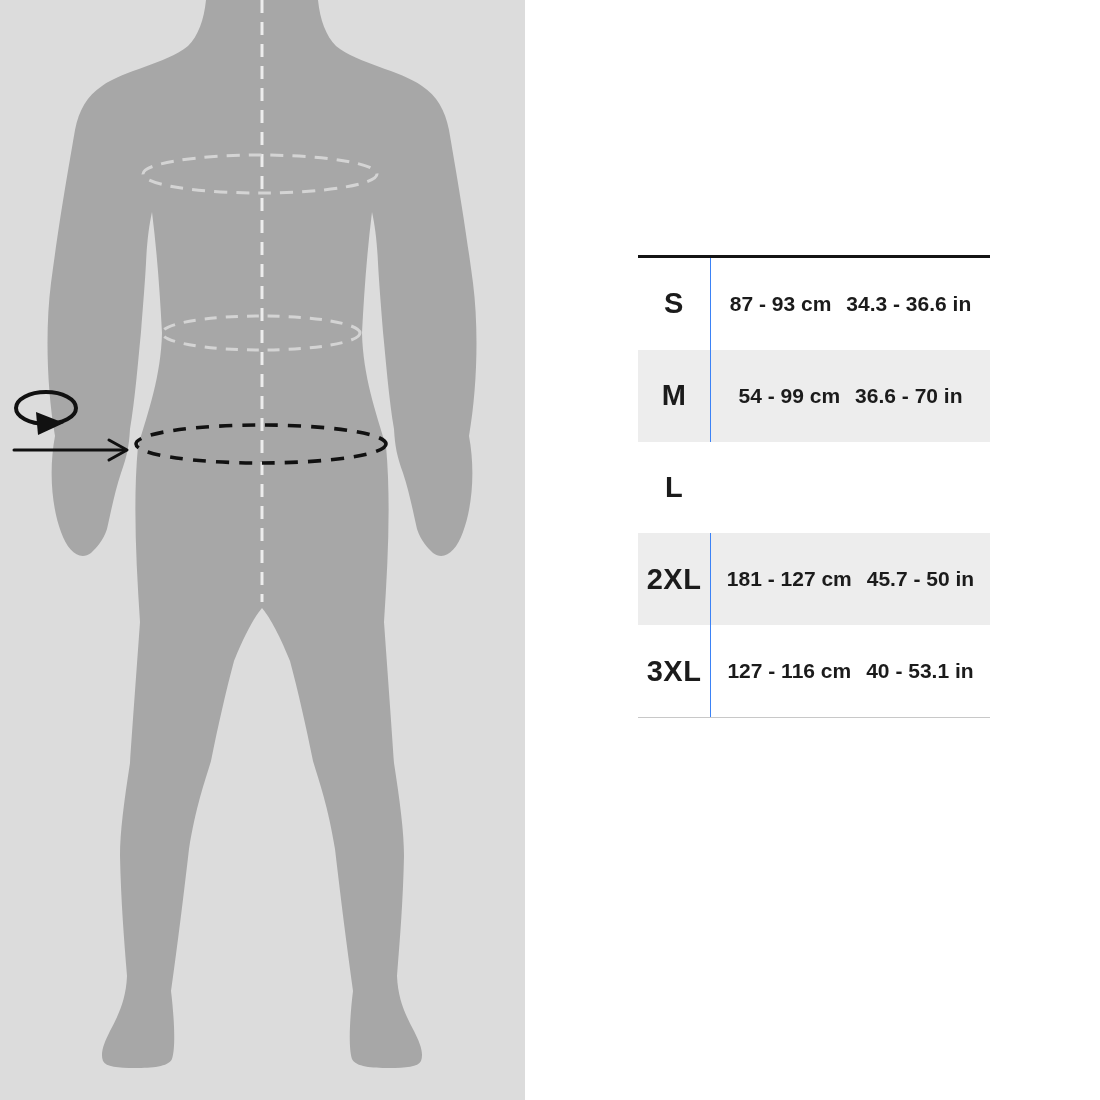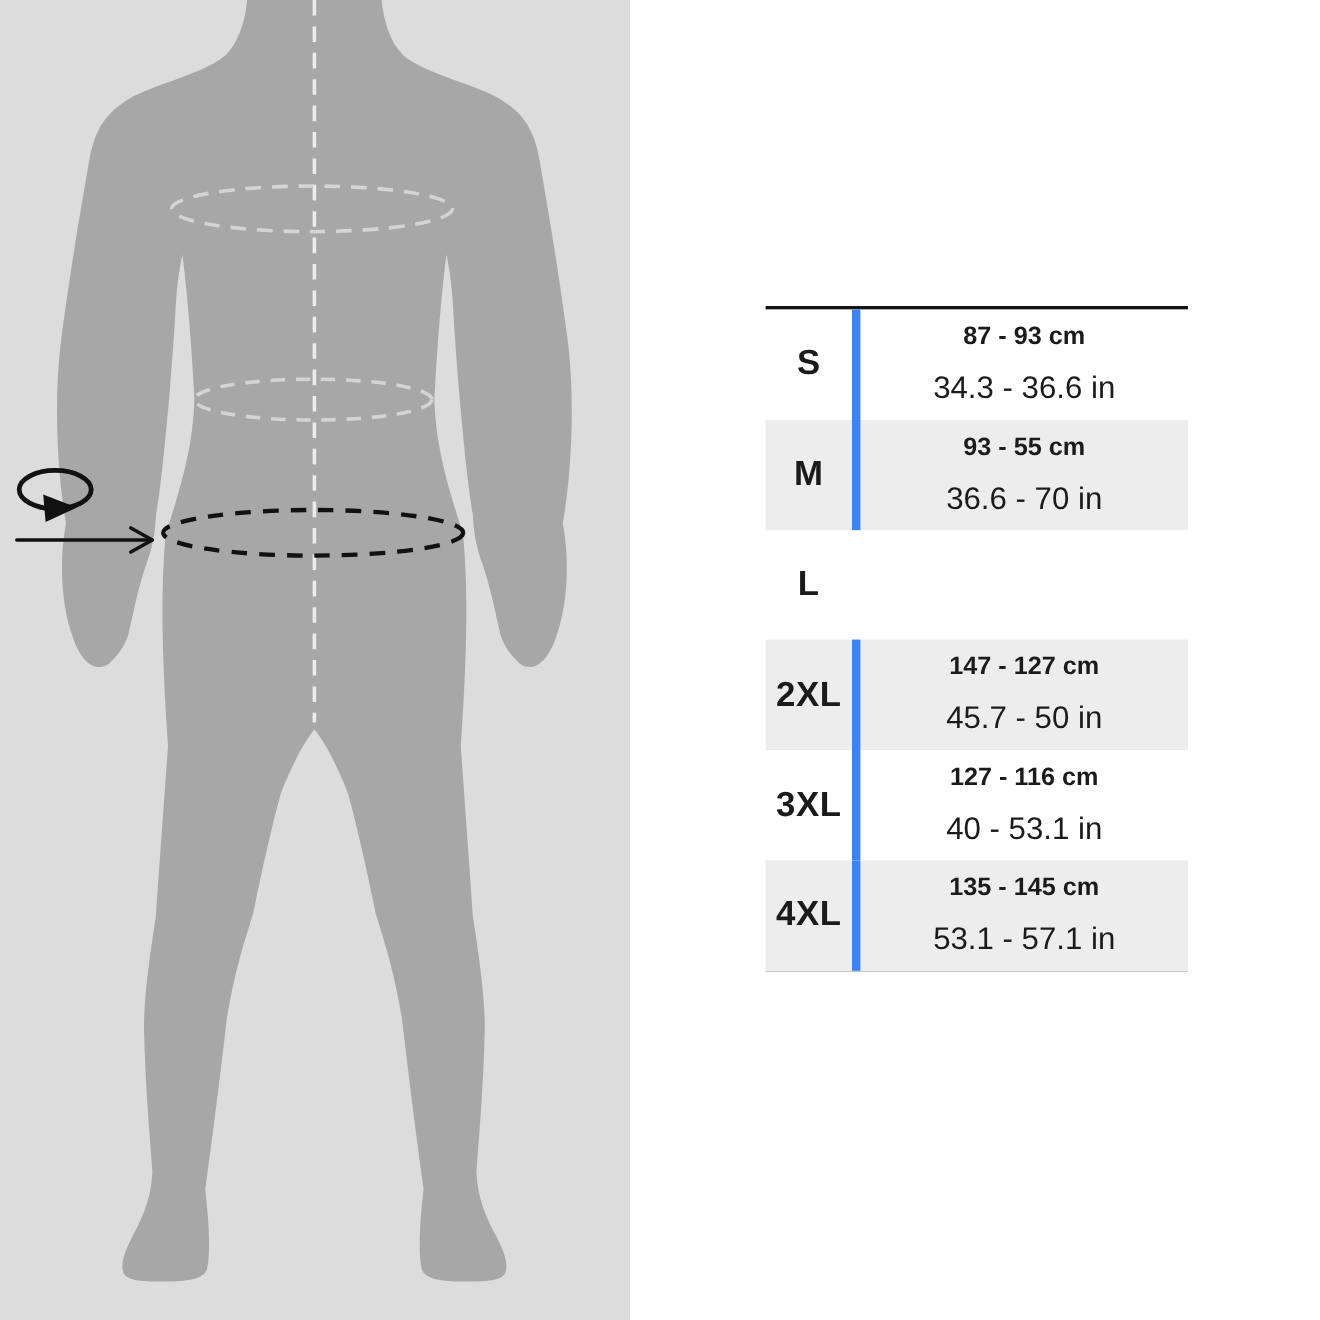--- a/index.html
+++ b/index.html
@@ -24,26 +24,26 @@
     display:flex;flex-direction:column;
   }
   .trow{height:91.8px;display:flex;background:#ffffff;}
   .trow:nth-child(even){background:#ededed;}
   .cell-size{
     width:72px;flex:0 0 72px;
     display:flex;align-items:center;justify-content:center;
     font-weight:bold;font-size:29px;letter-spacing:.5px;
   }
   .cell-vals{
-    flex:1;border-left:7px solid #3b82f6;
-    display:flex;flex-direction:column;justify-content:center;
+    flex:1;border-left:1px solid #3b82f6;
+    display:flex;flex-direction:row;justify-content:center;
     align-items:center;gap:15px;
   }
   .val-cm{font-weight:bold;font-size:21px;}
-  .val-in{font-weight:normal;font-size:26px;}
+  .val-in{font-weight:bold;font-size:21px;}
 </style>
 </head>
 <body>
 
 <div class="figure-panel">
   <svg viewBox="0 0 525 1100" xmlns="http://www.w3.org/2000/svg">
 
     <path fill="#a7a7a7" d="
       M 206,0
       C 204,20 198,36 188,46
@@ -128,41 +128,34 @@
   <div class="trow">
     <div class="cell-size">S</div>
     <div class="cell-vals">
       <div class="val-cm">87 - 93 cm</div>
       <div class="val-in">34.3 - 36.6 in</div>
     </div>
   </div>
   <div class="trow">
     <div class="cell-size">M</div>
     <div class="cell-vals">
-      <div class="val-cm">93 - 55 cm</div>
+      <div class="val-cm">54 - 99 cm</div>
       <div class="val-in">36.6 - 70 in</div>
     </div>
   </div>
   <div class="trow">
     <div class="cell-size">L</div>
   </div>
   <div class="trow">
     <div class="cell-size">2XL</div>
     <div class="cell-vals">
-      <div class="val-cm">147 - 127 cm</div>
+      <div class="val-cm">181 - 127 cm</div>
       <div class="val-in">45.7 - 50 in</div>
     </div>
   </div>
   <div class="trow">
     <div class="cell-size">3XL</div>
     <div class="cell-vals">
       <div class="val-cm">127 - 116 cm</div>
       <div class="val-in">40 - 53.1 in</div>
     </div>
   </div>
-  <div class="trow">
-    <div class="cell-size">4XL</div>
-    <div class="cell-vals">
-      <div class="val-cm">135 - 145 cm</div>
-      <div class="val-in">53.1 - 57.1 in</div>
-    </div>
-  </div>
 </div>
 
 </body></html>

